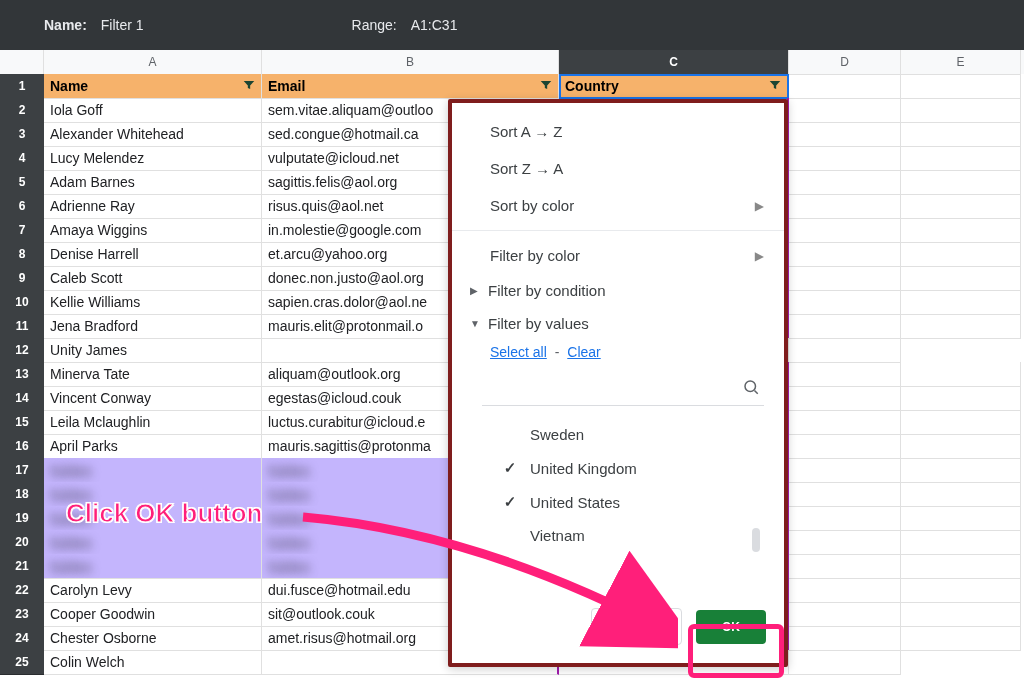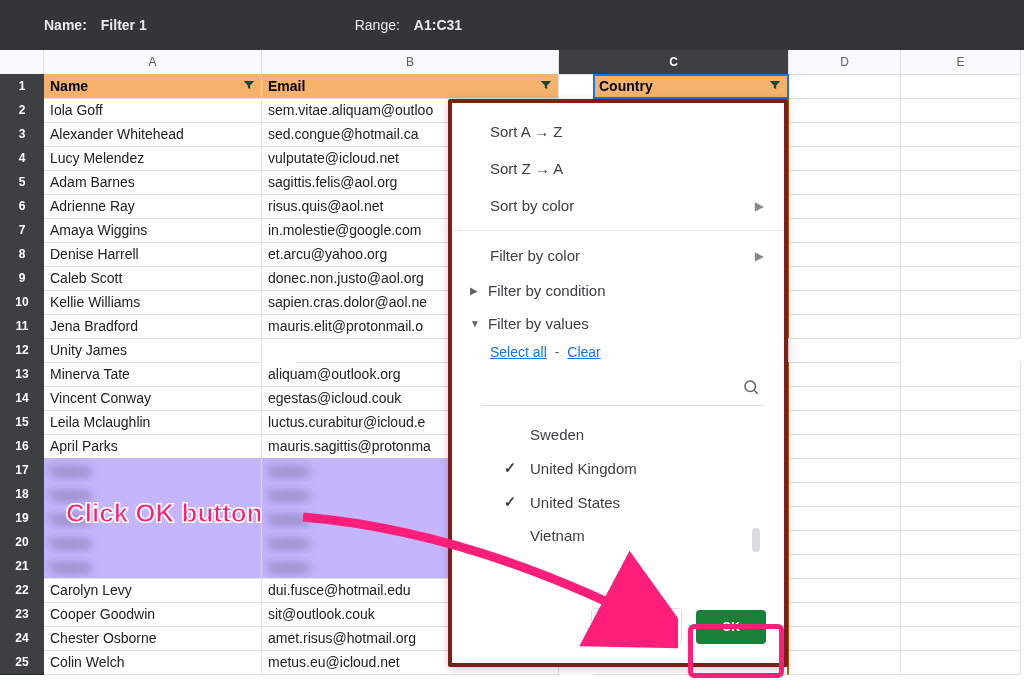--- a/index.html
+++ b/index.html
@@ -12,21 +12,21 @@
     background: #323639;
     color: #e8eaed;
     display: flex;
     align-items: center;
     padding: 0 16px;
     font-size: 14px;
     gap: 8px;
   }
   .topbar .lbl { font-weight: 700; margin-left: 28px; }
   .topbar .lbl2 { font-weight: 400; margin-left: 200px; }
-  .topbar .val { margin-left: 6px; color: #e8eaed; font-weight: 700; }
+  .topbar .val { margin-left: 6px; color: #e8eaed; font-weight: 400; }
 
   
   .strip {
     height: 10px;
     background: #cfd2d4;
     border-bottom: 1px solid #bcbcbc;
   }
 
   
   .sheet {
@@ -87,21 +87,21 @@
     color: #000;
   }
   .cell.header.sel { outline: 2px solid #1a73e8; outline-offset: -2px; }
   .filter-icon {
     position: absolute;
     right: 4px; top: 3px;
     width: 16px; height: 16px;
     display: flex; align-items: center; justify-content: center;
   }
   .filter-icon svg { width: 14px; height: 14px; }
-  .cell.colC { border-right: 2px solid #a16207; margin-left: 34px; }
+  .cell.colC { border-right: 2px solid #a21caf; }
   .cell.blurred { color: transparent; text-shadow: 0 0 8px rgba(0,0,0,.5); background: #c4b5fd; text-decoration: underline; }
 
   
   .popup {
     position: absolute;
     top: 99px; left: 448px;
     width: 340px; height: 568px;
     background: #fff;
     border: 4px solid #7f1d1d;
     border-radius: 2px;
@@ -424,21 +424,20 @@
         <div class="rownum">24</div>
         <div class="cell">Chester Osborne</div>
         <div class="cell">amet.risus@hotmail.org</div>
         <div class="cell colC"></div>
         <div class="cell"></div>
         <div class="cell"></div>
       </div>
       <div class="row">
         <div class="rownum">25</div>
         <div class="cell">Colin Welch</div>
-        <div class="cell">metus.eu@icloud.net</div>
         <div class="cell colC"></div>
         <div class="cell"></div>
         <div class="cell"></div>
       </div>
     </div>
 </div>
 
 <div class="popup">
   <div class="popup-item">
       <span>Sort A → Z</span>

